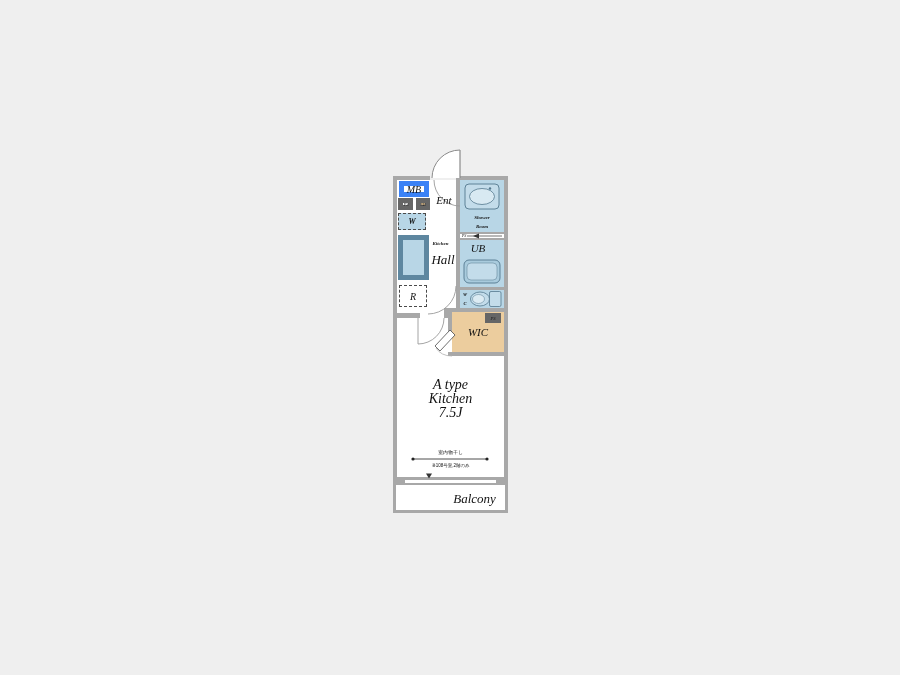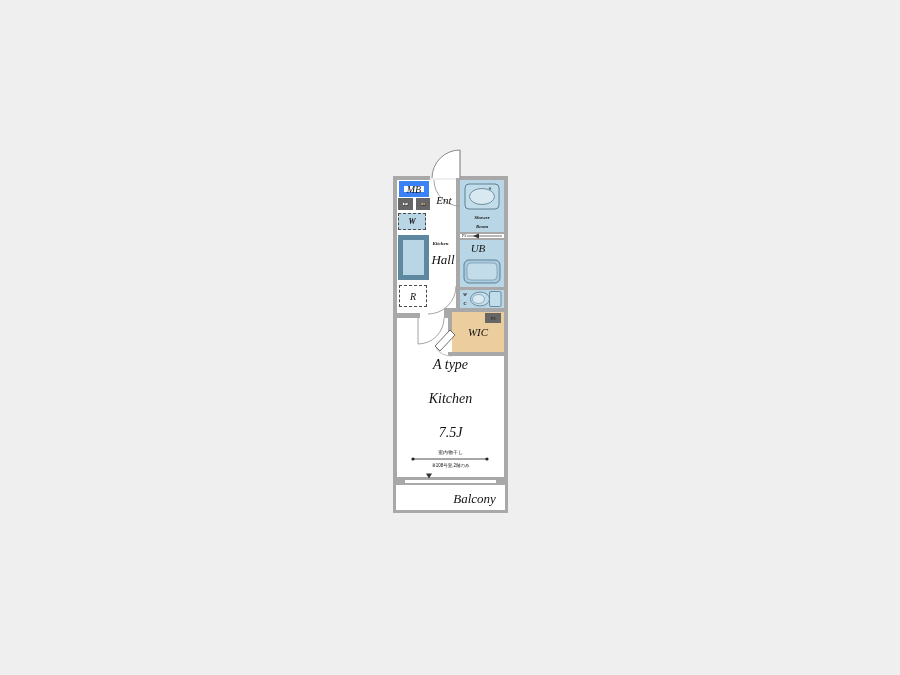--- a/index.html
+++ b/index.html
@@ -122,21 +122,21 @@
     <div class="lbl" style="left:65px;top:55px;width:12px;height:9px;">
       <span class="s45">PS</span>
     </div>
     <div class="lbl" style="left:67px;top:65px;width:36px;height:15px;font-size:11px;">UB</div>
     <div class="lbl col" style="left:66px;top:114px;width:12px;height:18px;font-weight:bold;">
       <span class="s5">W</span>
       <span class="s5">C</span>
     </div>
     <div class="lbl" style="left:59px;top:147px;width:52px;height:18px;font-size:11px;">WIC</div>
 
-    <div class="lbl col" style="left:4px;top:196px;width:107px;height:54px;font-size:14px;gap:20px;">
+    <div class="lbl col" style="left:4px;top:196px;width:107px;height:54px;font-size:14px;gap:0;">
       <span>A type</span>
       <span>Kitchen</span>
       <span>7.5J</span>
     </div>
 
     <div class="lbl jp" style="left:4px;top:272px;width:107px;height:8px;">
       <span class="s55 jp">室内物干し</span>
     </div>
     <div class="lbl jp" style="left:4px;top:285px;width:107px;height:8px;">
       <span class="s5 jp">※108号室,2階のみ</span>

